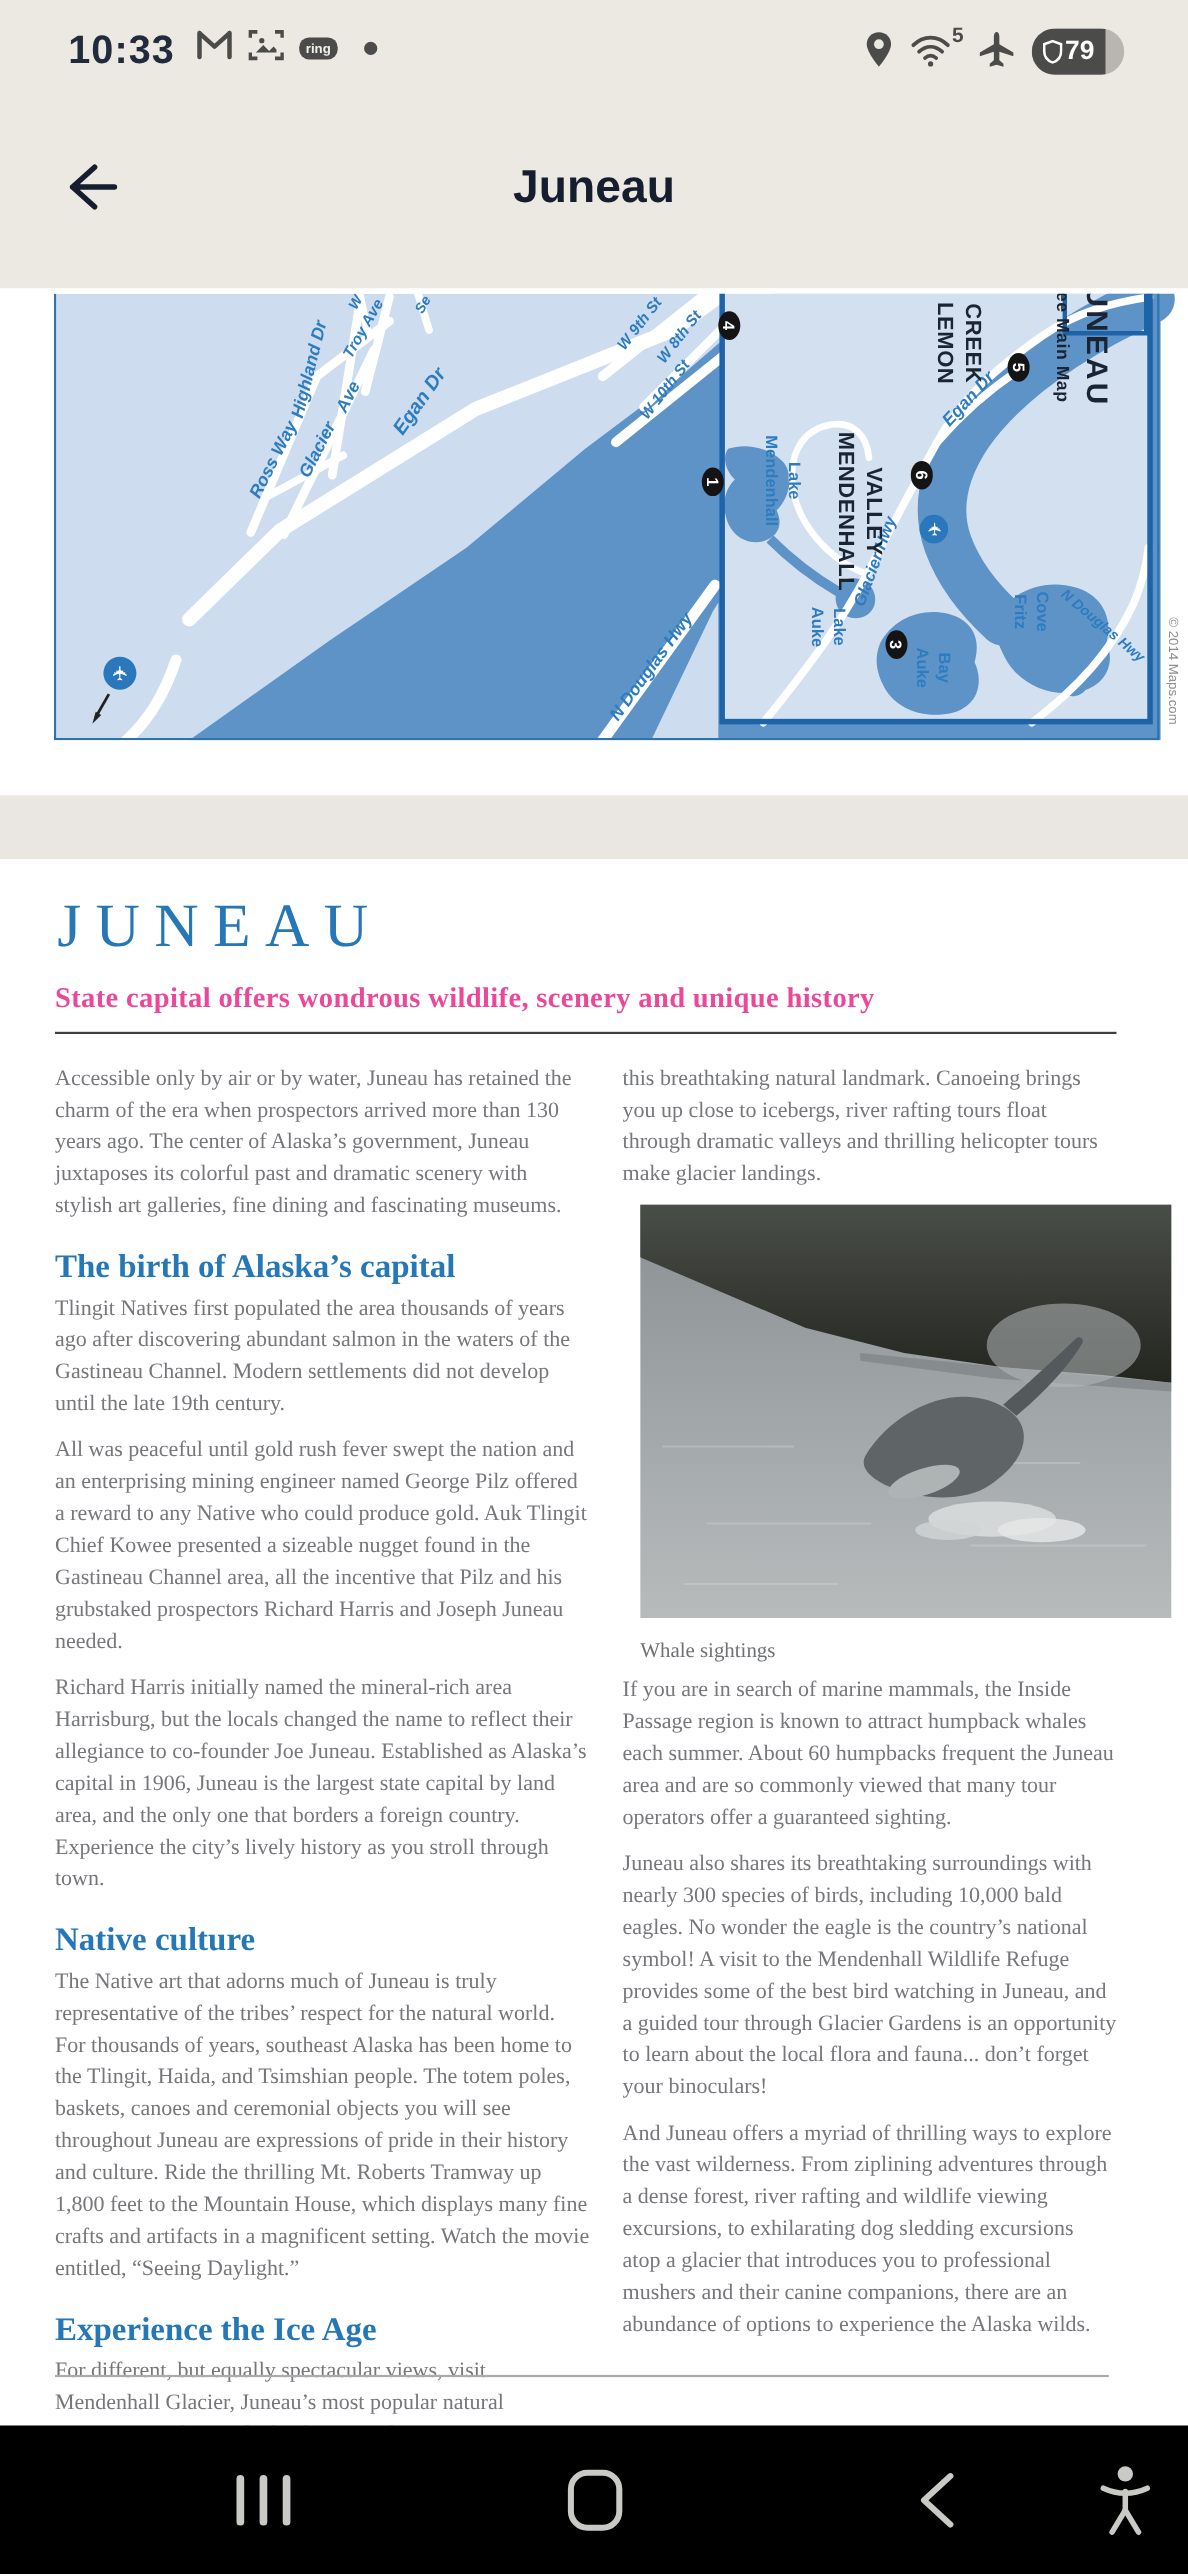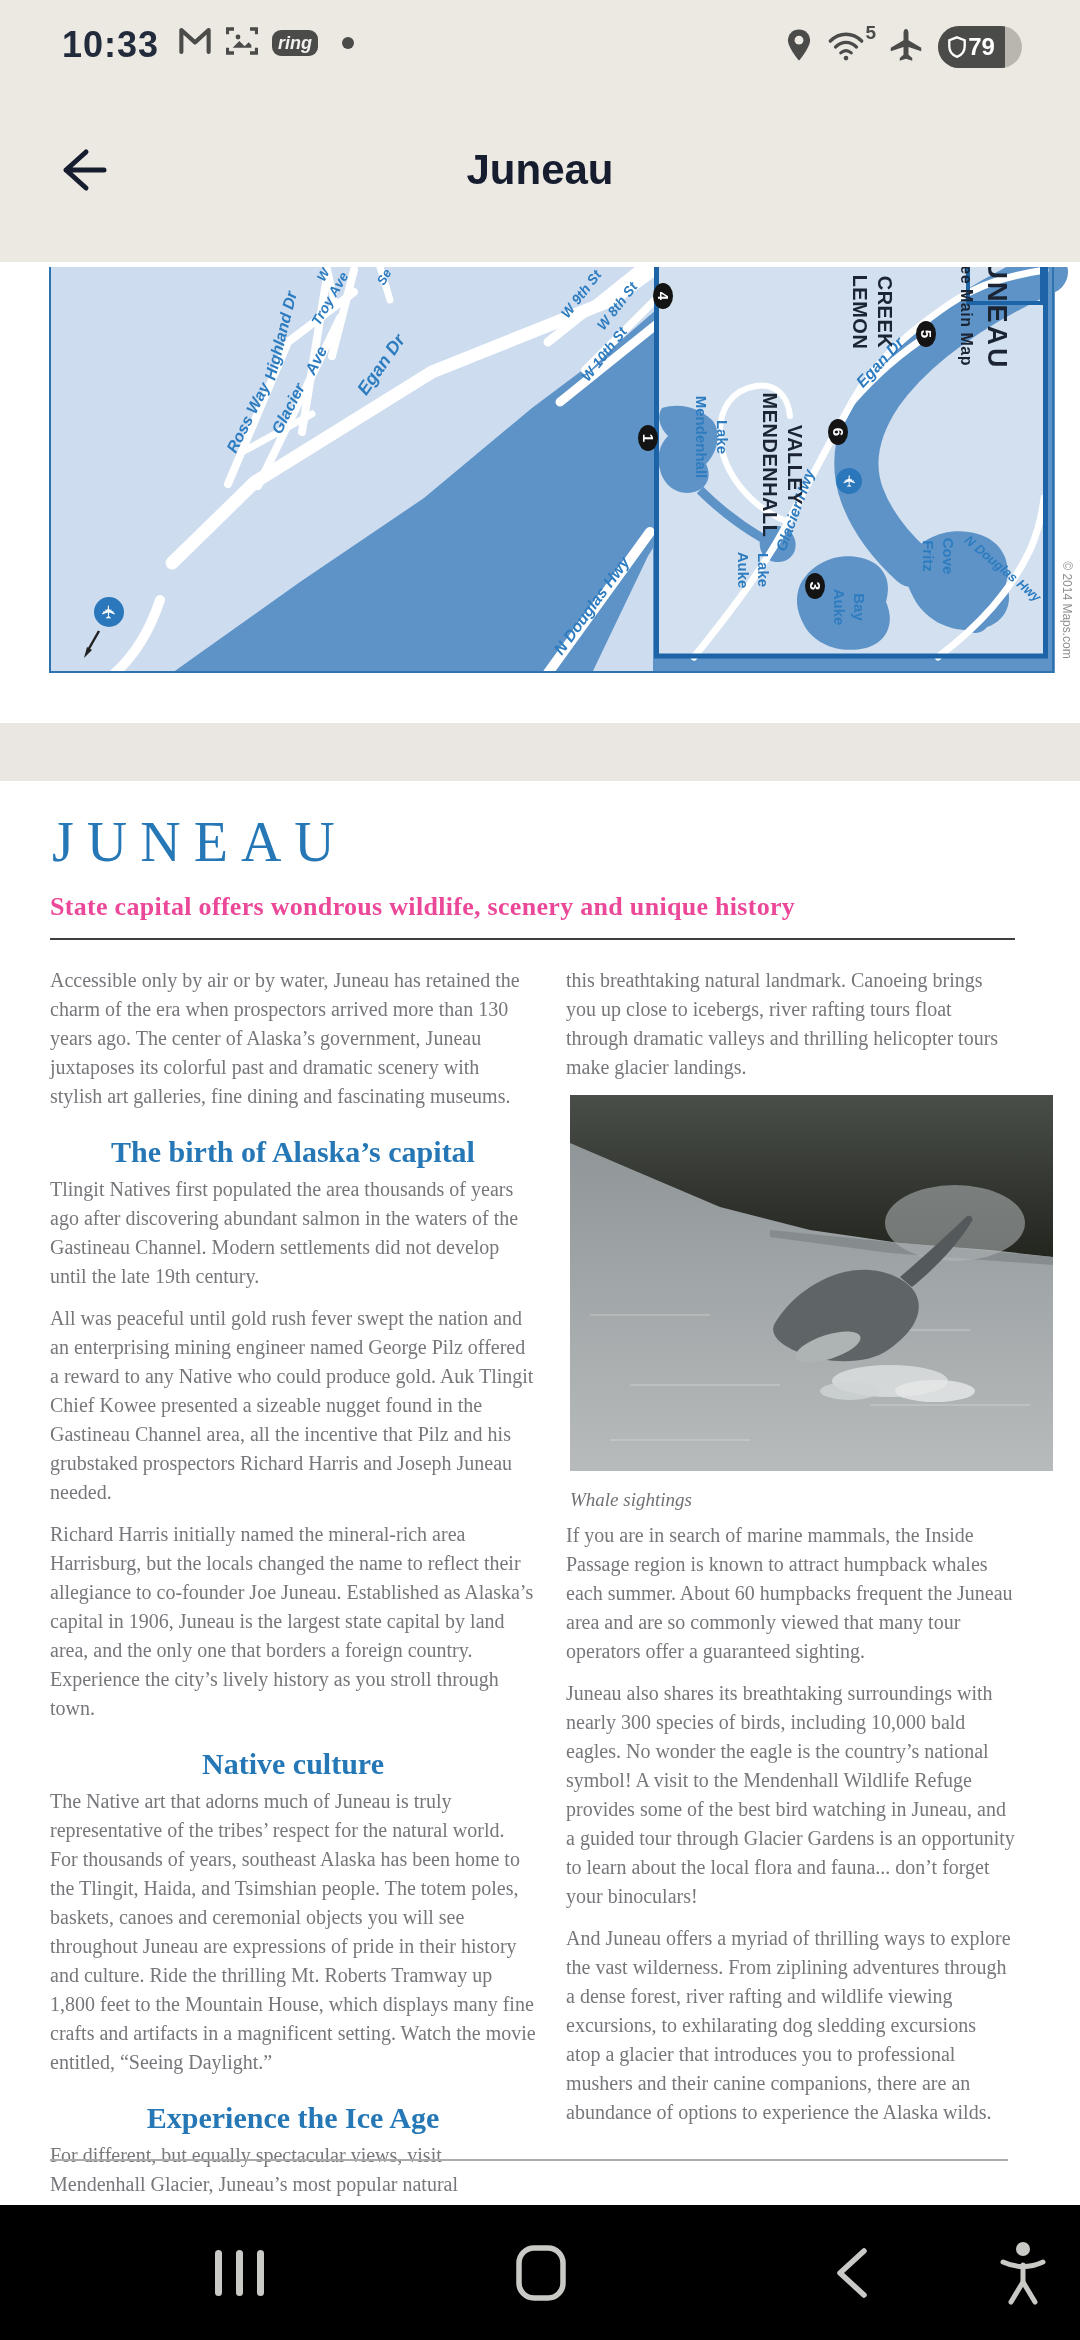--- a/index.html
+++ b/index.html
@@ -6,22 +6,22 @@
   body{width:1080px;height:2340px;position:relative;background:#fff;overflow:hidden;
        font-family:"Liberation Sans",sans-serif;}
 
   
   .top-chrome{position:absolute;left:0;top:0;width:1080px;height:262px;background:#ece9e3;}
   .status-bar{position:absolute;left:0;top:22px;width:1080px;height:48px;}
   .clock{position:absolute;left:62px;top:2px;font-size:36px;font-weight:bold;color:#222b3c;letter-spacing:1px;}
   .sicons{position:absolute;top:4px;display:flex;align-items:center;gap:14px;}
   .sicons.left{left:178px;}
   .sicons.right{right:58px;}
-  .ring-badge{background:#4b4b49;color:#f2f1ee;font-size:18px;font-weight:bold;
-              border-radius:9px;padding:4px 6px;line-height:1;font-style:italic;}
+  .ring-badge{background:#4b4b49;color:#f2f1ee;font-size:12px;font-weight:bold;
+              border-radius:9px;padding:4px 6px;line-height:1;}
   .notif-dot{width:12px;height:12px;border-radius:50%;background:#4b4b49;margin-left:10px;}
   .battery{position:relative;width:84px;height:42px;border-radius:21px;background:#b9b6b0;overflow:hidden;}
   .battery .fill{position:absolute;left:0;top:0;bottom:0;width:67px;background:#4b4b49;
                  display:flex;align-items:center;justify-content:center;gap:2px;}
   .battery .pct{color:#fff;font-size:24px;font-weight:bold;}
   .app-header{position:absolute;left:0;top:138px;width:1080px;height:70px;}
   .back-btn{position:absolute;left:56px;top:6px;width:52px;height:52px;}
   .app-title{position:absolute;left:0;top:8px;width:100%;text-align:center;
              font-size:42px;font-weight:bold;color:#161d2e;}
 
@@ -41,22 +41,22 @@
              color:#2577b6;letter-spacing:13px;margin:0 0 18px 2px;}
   .art-sub{font-family:"Liberation Serif","DejaVu Serif",serif;font-size:26px;font-weight:bold;
            color:#ec4899;margin:0 0 16px 0;letter-spacing:.3px;}
   .art-rule{border:none;border-top:2px solid #3d4043;margin:0 0 26px 0;}
   .cols{display:flex;gap:30px;}
   .col-left{width:486px;}
   .col-right{width:449px;}
   .col p{font-family:"Liberation Serif","DejaVu Serif",serif;font-size:20px;line-height:29px;
          color:#76777b;margin:0 0 13px 0;}
   .col h2{font-family:"Liberation Serif","DejaVu Serif",serif;font-size:30px;line-height:34px;
-          color:#2577b6;margin:24px 0 6px 0;text-align:center;}
-  .col figure{margin:12px 0 8px 4px;width:483px;font-style:italic;}
+          color:#2577b6;margin:24px 0 6px 0;}
+  .col figure{margin:12px 0 8px 16px;width:483px;}
   .col figcaption{font-family:"Liberation Serif","DejaVu Serif",serif;font-size:19px;color:#6f7174;
                   margin-top:14px;margin-bottom:10px;}
   .bottom-rule{position:absolute;left:50px;top:2151px;width:958px;border:none;border-top:2px solid #ababab;}
 
   
   .nav-bar{position:absolute;left:0;top:2205px;width:1080px;height:135px;background:#000;}
   .nav-ico{position:absolute;top:0;height:135px;display:flex;align-items:center;justify-content:center;}
 </style>
 </head>
 <body>

